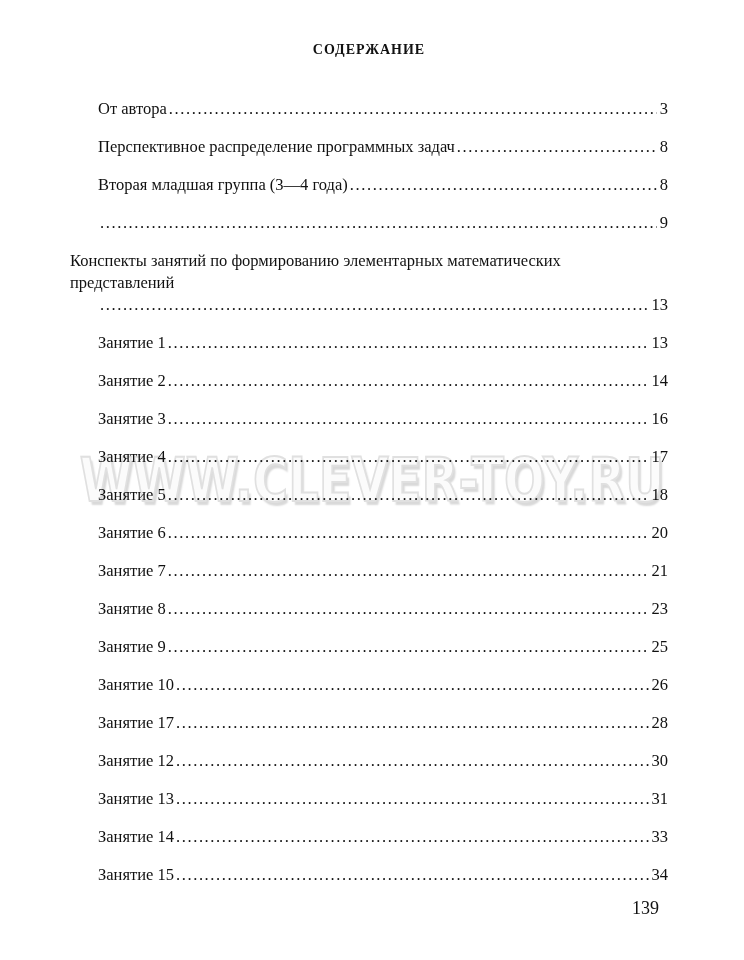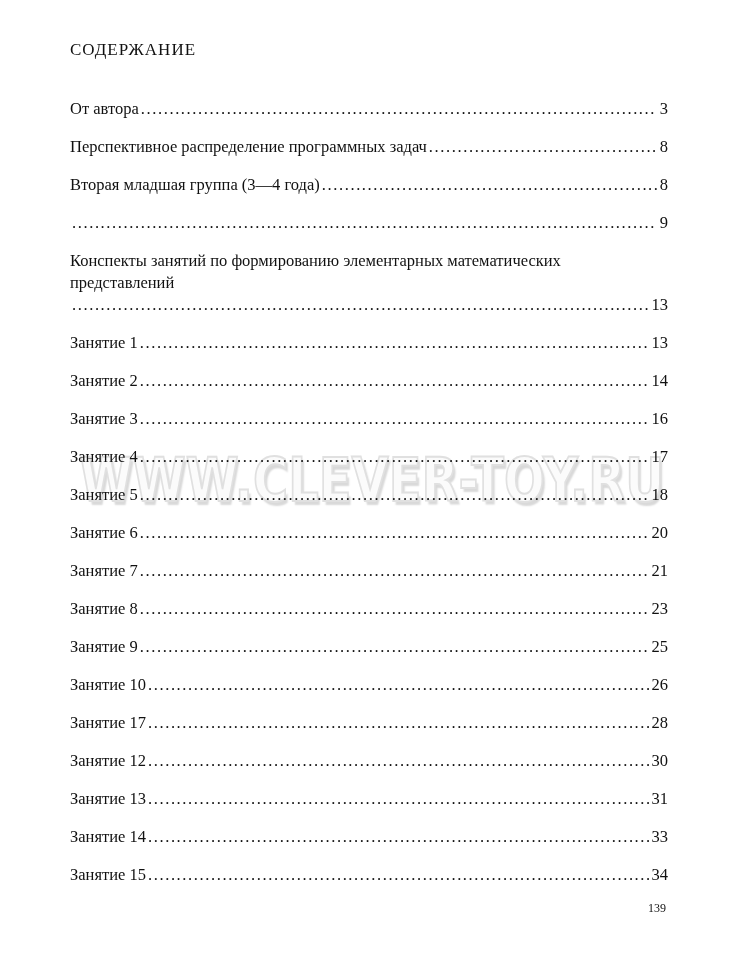--- a/index.html
+++ b/index.html
@@ -15,38 +15,39 @@
     overflow: hidden;
     font-family: "Liberation Serif", "DejaVu Serif", serif;
     color: #111111;
   }
   .content {
     position: relative;
     z-index: 1;
     padding: 38px 76px 0 70px;
   }
   .doc-title {
-    font-size: 17px;
+    font-size: 14px;
     line-height: 24px;
-    font-weight: normal;
-    text-align: left;
+    font-weight: bold;
+    text-align: center;
     letter-spacing: 1px;
     margin: 0 0 36px 0;
   }
   .toc-entry {
     font-size: 16.5px;
     line-height: 22px;
     margin-bottom: 16px;
   }
   .toc-line1 {
     display: block;
   }
   .toc-flex {
     display: flex;
     align-items: flex-end;
+    margin-left: 28px;
   }
   .toc-label {
     white-space: nowrap;
     flex: 0 0 auto;
   }
   .leader {
     flex: 1 1 auto;
     overflow: hidden;
     white-space: nowrap;
     letter-spacing: 1.6px;
@@ -73,22 +74,22 @@
     text-shadow: 3px 4px 2px #d9d9d9;
     transform: scaleX(0.8);
     transform-origin: center;
     white-space: nowrap;
     pointer-events: none;
   }
   .footer-page-number {
     position: absolute;
     z-index: 1;
     top: 898px;
-    right: 78px;
-    font-size: 12px;
+    right: 85px;
+    font-size: 18px;
     line-height: 20px;
     margin-left: 32px;
   }
 </style>
 </head>
 <body>
 
 <div class="page">
 
   <div class="watermark">WWW.CLEVER-TOY.RU</div>

